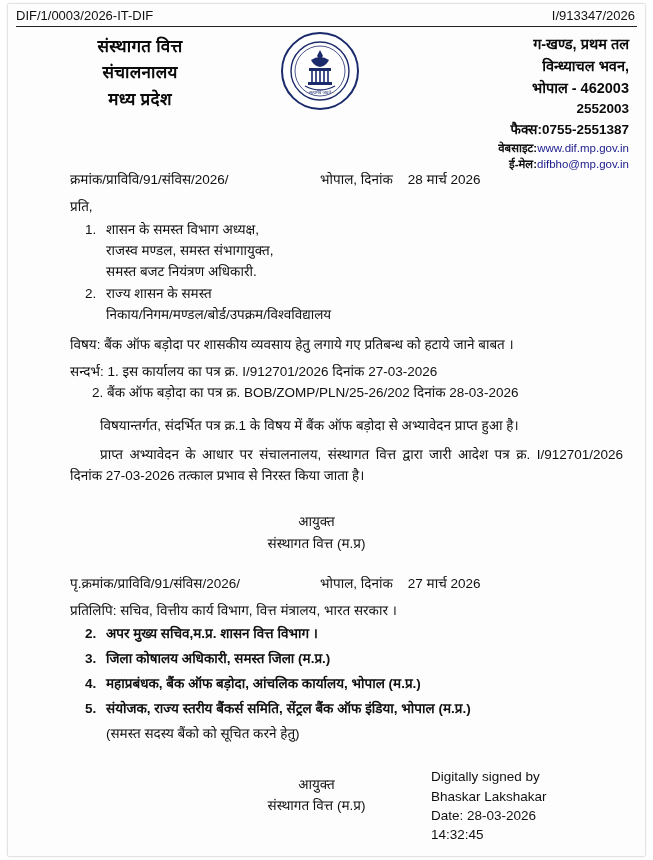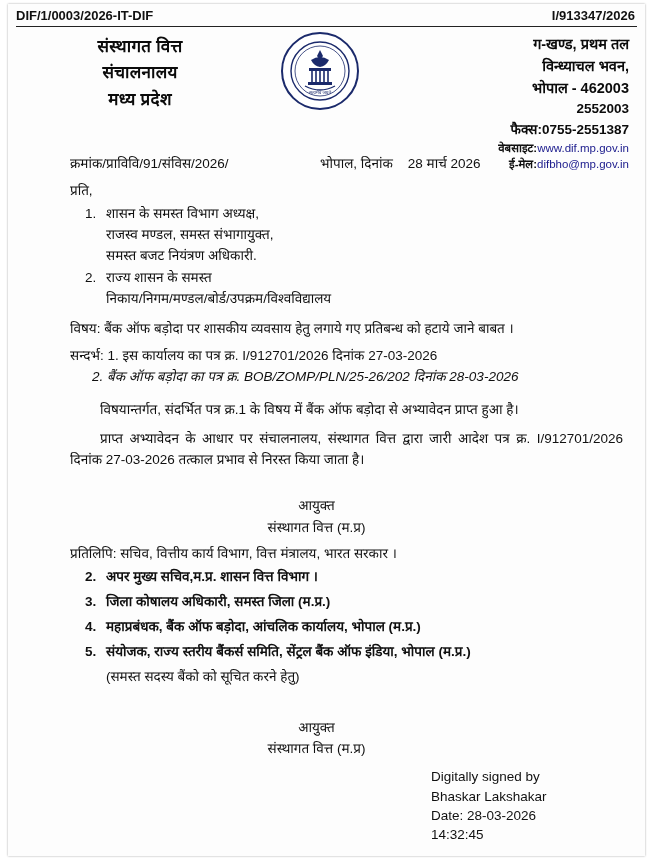--- a/index.html
+++ b/index.html
@@ -33,21 +33,20 @@
     left: 0;
     top: 0;
     width: 100%;
     display: flex;
     justify-content: space-between;
     font-size: 13px;
     color: #111;
     padding: 4px 10px 0 8px;
     box-sizing: border-box;
     font-family: "Liberation Sans", sans-serif;
-    font-weight: bold;
   }
   .rule {
     position: absolute;
     left: 8px;
     right: 8px;
     top: 22px;
     border-bottom: 1px solid #222;
   }
   .header {
     position: absolute;
@@ -108,21 +107,21 @@
     font-size: 11.5px;
     color: #111;
     line-height: 1.45;
   }
   .hdr-right .web .lbl { font-weight: bold; }
   .hdr-right .web .val { color: #1a1a8c; }
 
   .body {
     position: absolute;
     left: 0;
-    top: 150px;
+    top: 166px;
     width: 100%;
     padding: 0 22px 0 62px;
     box-sizing: border-box;
     font-size: 13.5px;
     color: #101010;
     line-height: 1.55;
   }
   .row-between {
     display: flex;
     justify-content: flex-start;
@@ -140,21 +139,20 @@
   }
   ol.list > li {
     margin-bottom: 1px;
     padding-left: 6px;
   }
   ol.list > li .sub {
     display: block;
   }
   .indent-block {
     margin-left: 22px;
-    font-style: italic;
   }
   .para {
     text-align: justify;
     text-indent: 30px;
     margin-top: 12px;
   }
   .para2 {
     text-align: justify;
     text-indent: 30px;
     margin-top: 8px;
@@ -285,20 +283,27 @@
       </div>
 
       <div class="para">विषयान्तर्गत, संदर्भित पत्र क्र.1 के विषय में बैंक ऑफ बड़ोदा से अभ्यावेदन प्राप्त हुआ है।</div>
       <div class="para2">प्राप्त अभ्यावेदन के आधार पर संचालनालय, संस्थागत वित्त द्वारा जारी आदेश पत्र क्र. I/912701/2026 दिनांक 27-03-2026 तत्काल प्रभाव से निरस्त किया जाता है।</div>
 
       <div class="sign">
         <div>आयुक्त</div>
         <div>संस्थागत वित्त (म.प्र)</div>
       </div>
 
+      <div class="copy-head">
+        <div class="a">पृ.क्रमांक/प्राविवि/91/संविस/2026/</div>
+        <div>
+          <span>भोपाल, दिनांक</span>
+          &nbsp;&nbsp;&nbsp;<span>27 मार्च 2026</span>
+        </div>
+      </div>
 
       <div class="p mt6">
         <span>प्रतिलिपि:</span>
         <span>सचिव, वित्तीय कार्य विभाग, वित्त मंत्रालय, भारत सरकार ।</span>
       </div>
 
       <ol class="list2" start="2">
         <li>अपर मुख्य सचिव,म.प्र. शासन वित्त विभाग ।</li>
         <li>जिला कोषालय अधिकारी, समस्त जिला (म.प्र.)</li>
         <li>महाप्रबंधक, बैंक ऑफ बड़ोदा, आंचलिक कार्यालय, भोपाल (म.प्र.)</li>

